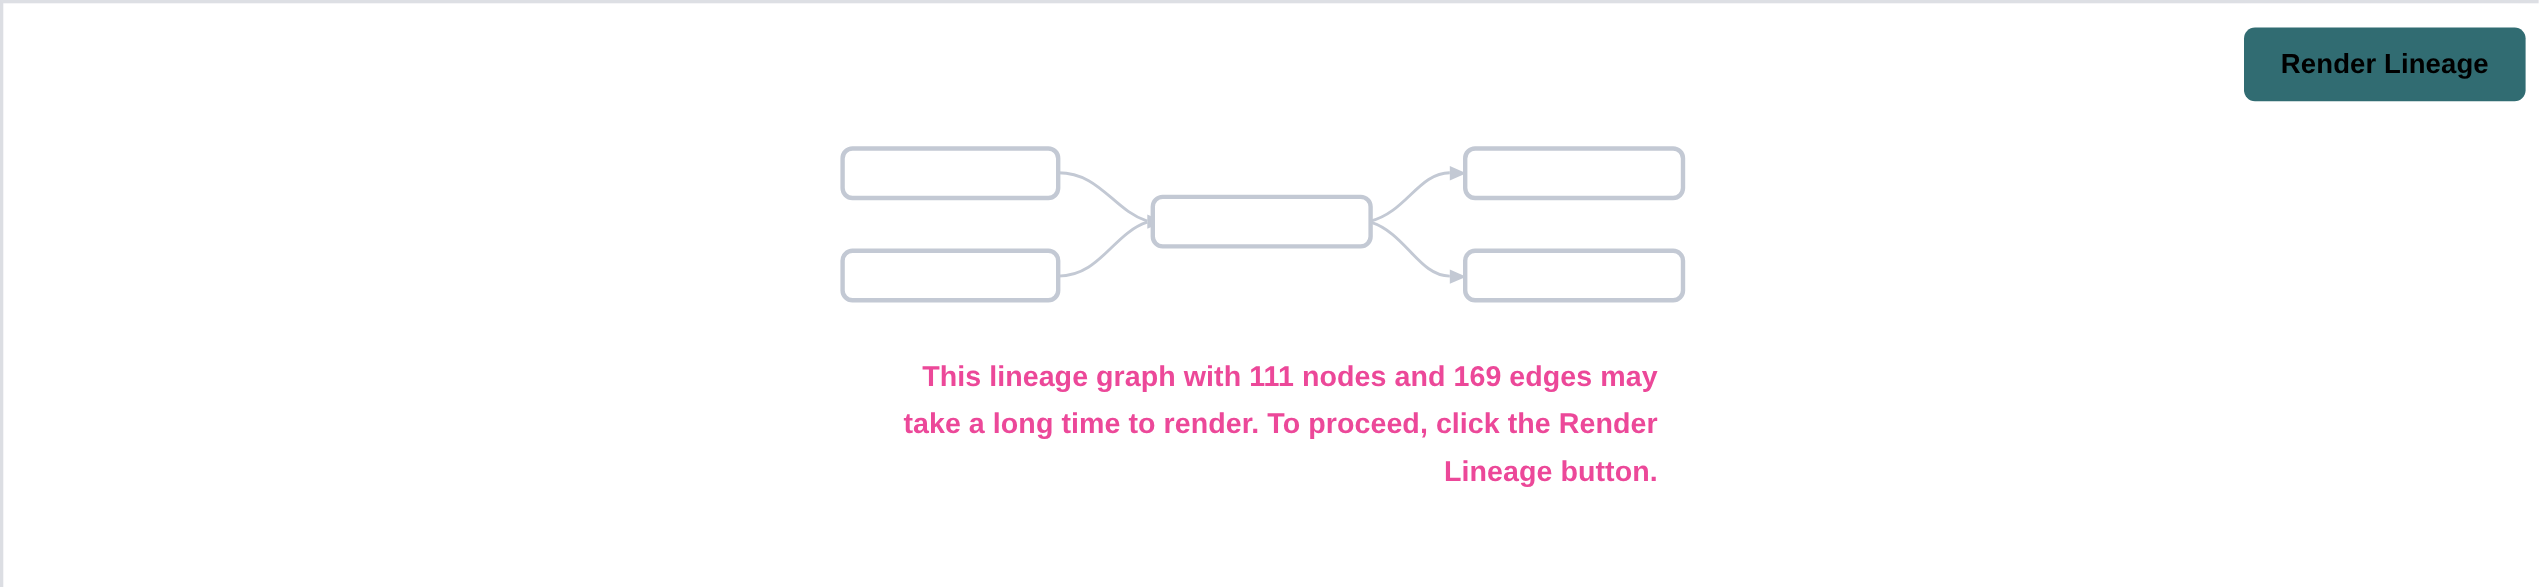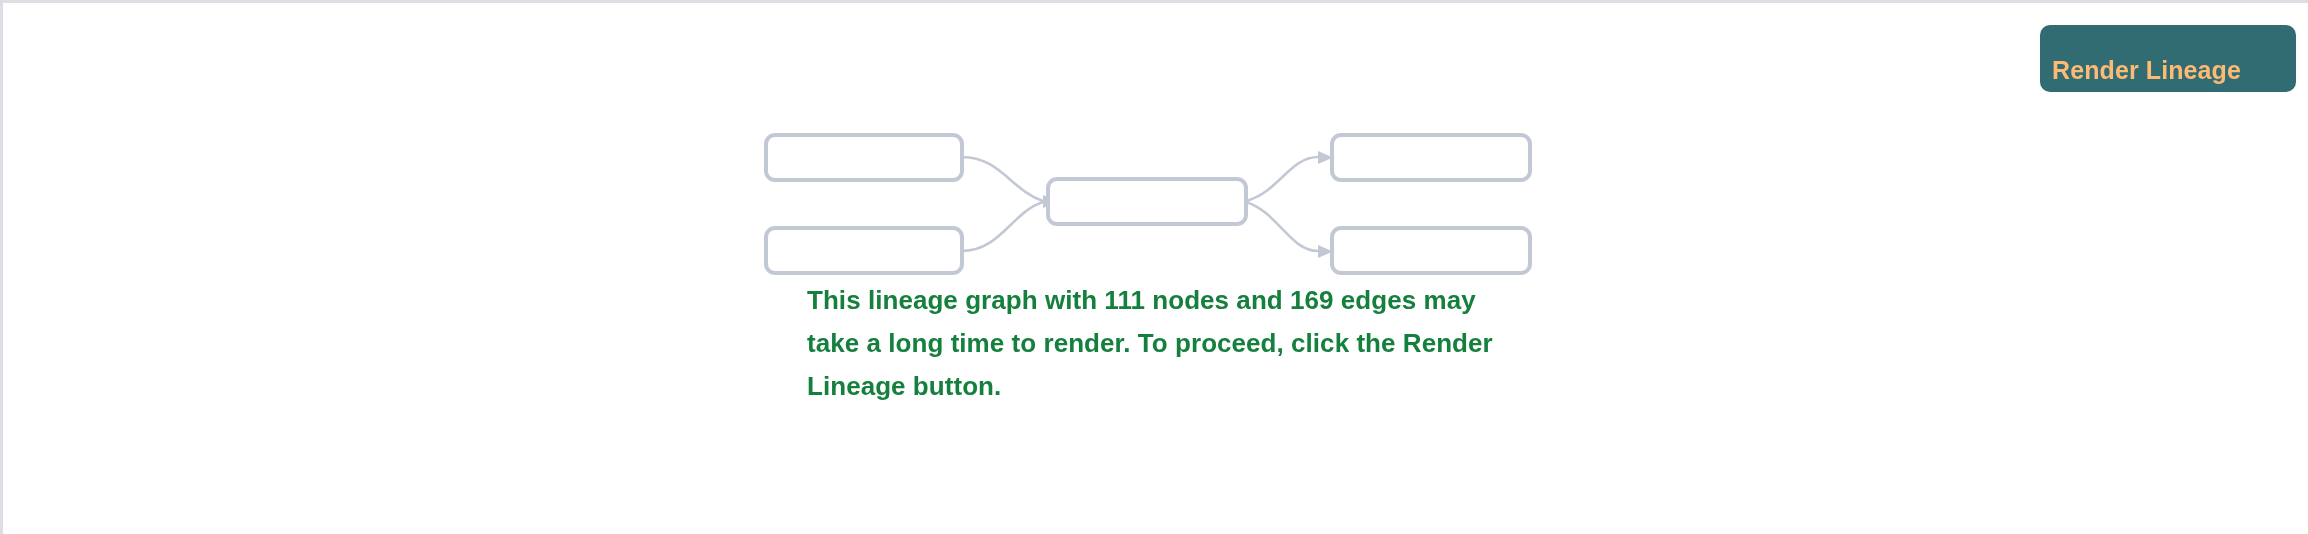--- a/index.html
+++ b/index.html
@@ -24,30 +24,30 @@
   }
 
   
   .render-btn {
     position: absolute;
     left: 2037px;
     top: 22px;
     width: 256px;
     height: 67px;
     background: #316C72;
-    color: #fdba74;
+    color: #000000;
     border: none;
     border-radius: 10px;
     font-family: "Liberation Sans", sans-serif;
     font-size: 25px;
     font-weight: bold;
     letter-spacing: 0.1px;
     line-height: 67px;
-    text-align: left;
-    padding: 12px;
+    text-align: center;
+    padding: 0;
     cursor: pointer;
     white-space: nowrap;
   }
 
   
   .placeholder {
     position: absolute;
     left: 0;
     top: 0;
     width: 2308px;
@@ -74,23 +74,24 @@
   .edge-path {
     fill: none;
     stroke: #c3c9d4;
     stroke-width: 2.6;
   }
   .edge-head {
     fill: #c3c9d4;
   }
 
   .placeholder-message {
+    margin-top: 42px;
     width: 700px;
-    text-align: left;
-    color: #15803d;
+    text-align: right;
+    color: #ec4899;
     font-family: "Liberation Sans", sans-serif;
     font-size: 26px;
     font-weight: bold;
     line-height: 43px;
     letter-spacing: 0.05px;
   }
 </style>
 </head>
 <body>
 

